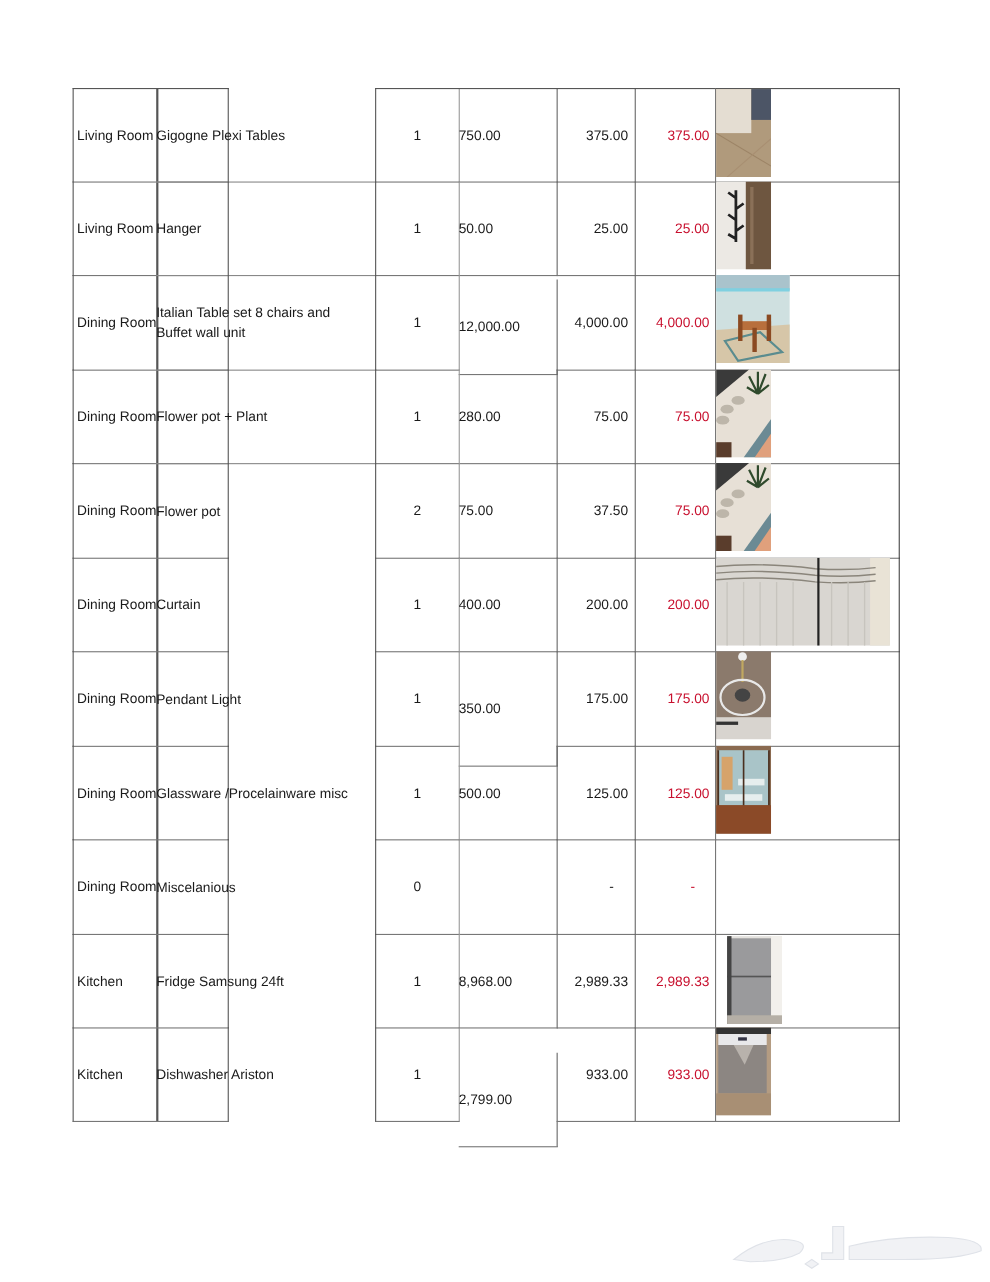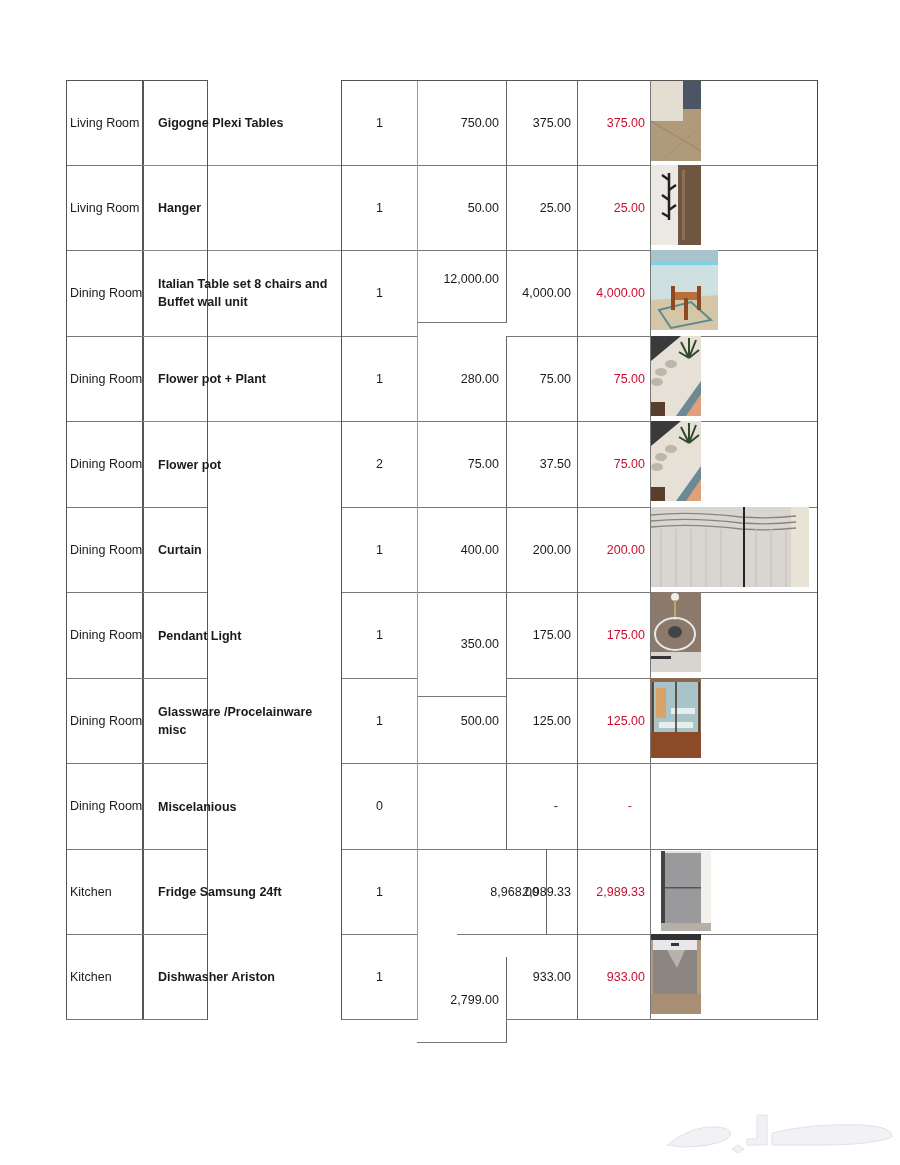--- a/index.html
+++ b/index.html
@@ -1,26 +1,26 @@
 <!DOCTYPE html>
 <html><head>
 <meta charset="utf-8">
 <style>
   html, body { margin:0; padding:0; background:#ffffff; }
   body { width:900px; height:1165px; position:relative; overflow:hidden;
          font-family:"Liberation Sans", "DejaVu Sans", sans-serif; font-size:12.5px; color:#1a1a1a; }
   .cell { position:absolute; box-sizing:border-box; display:flex; align-items:center; }
   .room { left:20px; width:142px; padding-left:3px;
           border-left:1.5px solid #555; border-right:1.5px solid #555; border-bottom:1px solid #777;margin-left:46px; }
-  .desc { left:142px; width:200px; padding-left:16px; line-height:18px;font-weight:bold; }
+  .desc { left:142px; width:200px; padding-left:0; line-height:18px; }
   .desc.bordered { border-bottom:1px solid #888; }
   .desc-line { position:absolute; left:142px; width:1.5px; background:#555; top:80px; height:940px; }
   .qty { left:341px; width:77px; justify-content:center;
          border-left:1.5px solid #555; border-right:1px solid #999; border-bottom:1px solid #777; }
-  .orig { left:417px; width:90px; justify-content:flex-end; padding-right:7px;
+  .orig { left:417px; width:90px; justify-content:flex-start; padding-right:7px;
           border-right:1px solid #666; border-bottom:1px solid #777; }
   .price { left:506px; width:72px; justify-content:flex-end; padding-right:6px;
            border-right:1px solid #666; border-bottom:1px solid #777; }
   .total { left:577px; width:74px; justify-content:flex-end; padding-right:6px;
            border-bottom:1px solid #777; }
   .total span { color:#c8102e; }
   .imgcell { left:650px; width:168px; border-right:1.5px solid #444; border-bottom:1px solid #777; border-left:1px solid #777; }
   .firstrow { border-top:1.5px solid #555; }
   .thumb { position:absolute; top:0; left:0; width:50px; height:80px; }
   .logo { position:absolute; left:662px; top:1105px; width:235px; height:50px; }
@@ -89,21 +89,21 @@
 
   <div class="cell room" style="top:250px;height:87px;">
       <span>Dining Room</span>
     </div>
   <div class="cell desc bordered" style="top:250px;height:87px;">
       <span style="width:180px;">Italian Table set 8 chairs and Buffet wall unit</span>
     </div>
   <div class="cell qty" style="top:250px;height:87px;">
       <span>1</span>
     </div>
-  <div class="cell orig" style="top:236px;height:87px;">
+  <div class="cell orig" style="top:254px;height:87px;">
       <span>12,000.00</span>
     </div>
   <div class="cell price" style="top:250px;height:87px;">
       <span>4,000.00</span>
     </div>
   <div class="cell total" style="top:250px;height:87px;">
       <span>4,000.00</span>
     </div>
   <div class="cell imgcell" style="top:250px;height:87px;">
     <svg class="thumb" style="width:67px;" viewBox="0 0 67 80" preserveAspectRatio="none">
@@ -293,21 +293,21 @@
 
   <div class="cell room" style="top:849px;height:86px;">
       <span>Kitchen</span>
     </div>
   <div class="cell desc" style="top:849px;height:86px;">
       <span>Fridge Samsung 24ft</span>
     </div>
   <div class="cell qty" style="top:849px;height:86px;">
       <span>1</span>
     </div>
-  <div class="cell orig" style="top:849px;height:86px;margin-left:40px;">
+  <div class="cell orig" style="top:849px;height:86px;">
       <span>8,968.00</span>
     </div>
   <div class="cell price" style="top:849px;height:86px;">
       <span>2,989.33</span>
     </div>
   <div class="cell total" style="top:849px;height:86px;">
       <span>2,989.33</span>
     </div>
   <div class="cell imgcell" style="top:849px;height:86px;">
     <svg class="thumb" style="left:10px;top:2px;" viewBox="0 0 50 80" preserveAspectRatio="none">

